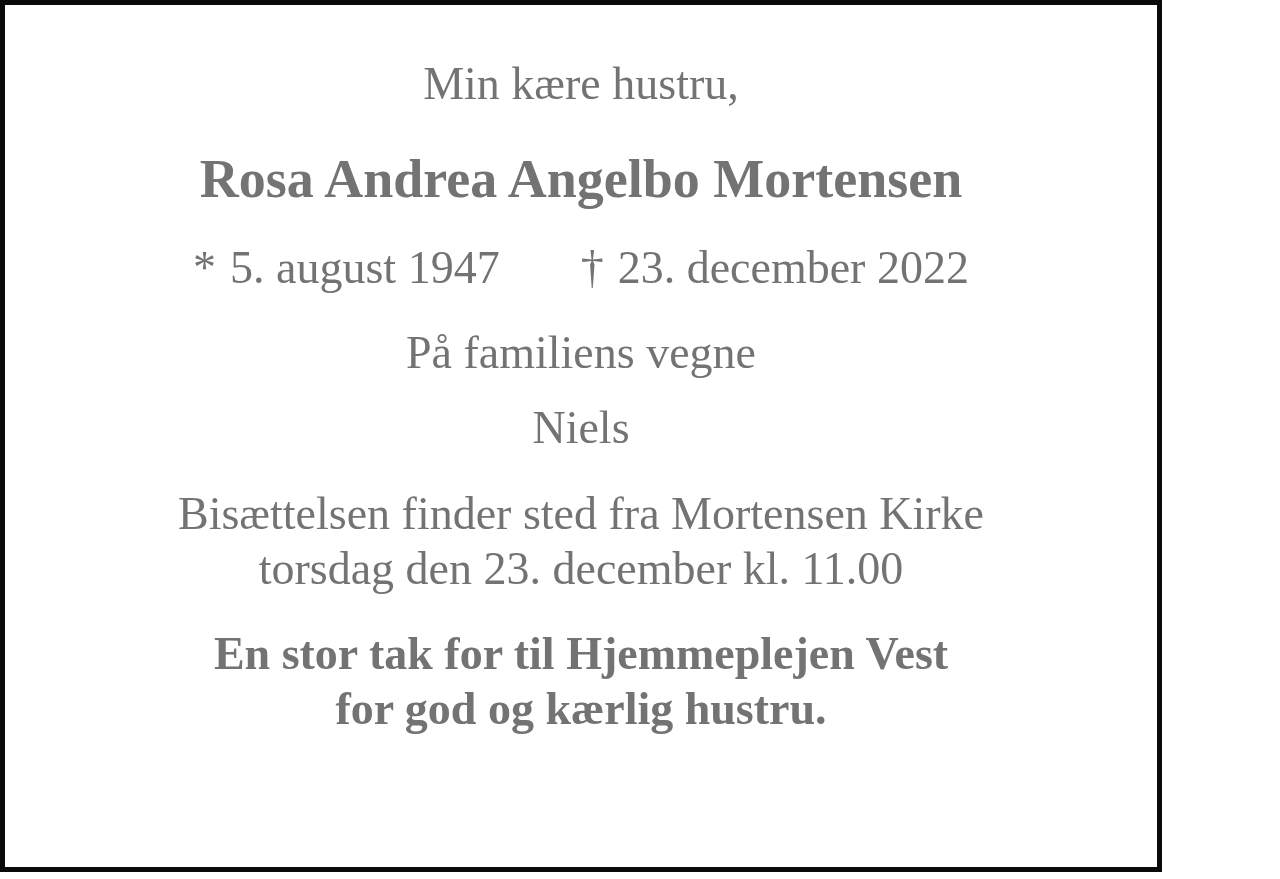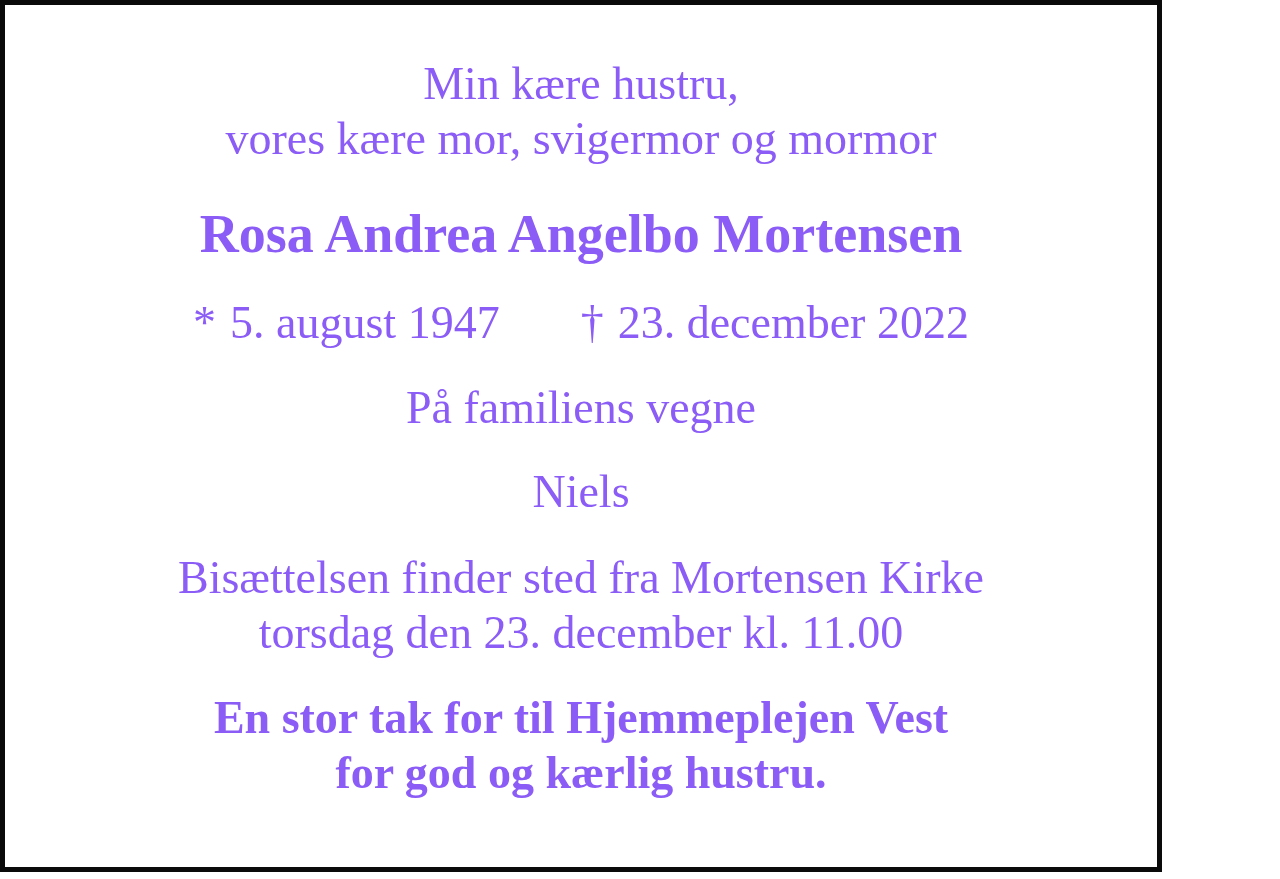--- a/index.html
+++ b/index.html
@@ -6,21 +6,21 @@
     margin: 0;
     padding: 0;
     background: #ffffff;
   }
   .page {
     position: relative;
     width: 1168px;
     height: 879px;
     background: #ffffff;
     font-family: "Liberation Serif", "DejaVu Serif", serif;
-    color: #8b5cf6;
+    color: #737373;
     overflow: hidden;
   }
   .frame {
     position: absolute;
     top: 0;
     left: 0;
     right: 6px;
     bottom: 7px;
     border: 5px solid #0a0a0a;
     box-sizing: border-box;
@@ -55,21 +55,21 @@
     display: flex;
     justify-content: center;
     align-items: baseline;
     gap: 81px;
     margin: 0 0 30px 0;
   }
   .dates .symbol {
     margin-right: 14px;
   }
   .behalf {
-    margin: 0 0 29px 0;
+    margin: 0 0 20px 0;
   }
   .signature {
     margin: 0 0 31px 0;
     font-weight: normal;
   }
   .ceremony {
     margin: 0 0 30px 0;
   }
   .thanks {
     margin: 8px;
@@ -78,21 +78,20 @@
 </style>
 </head>
 <body>
 
 <div class="page">
   <div class="frame"></div>
   <div class="content">
 
     <p class="line intro">
       <span>Min kære hustru,</span><br>
-      <span>vores kære mor, svigermor og mormor</span>
     </p>
 
     <h1 class="name">Rosa Andrea Angelbo Mortensen</h1>
 
     <div class="line dates">
       <span>
         <span class="symbol">*</span><span>5. august 1947</span>
       </span>
       <span>
         <span class="symbol">†</span><span>23. december 2022</span>

